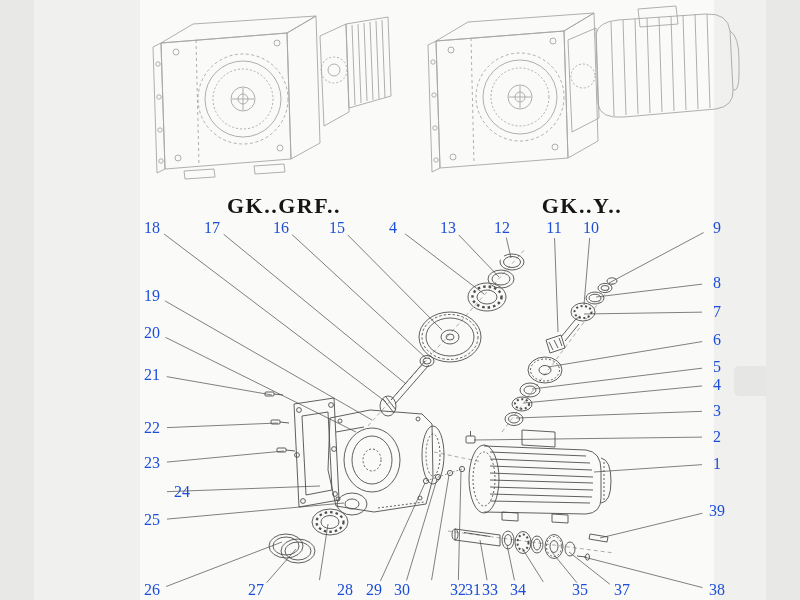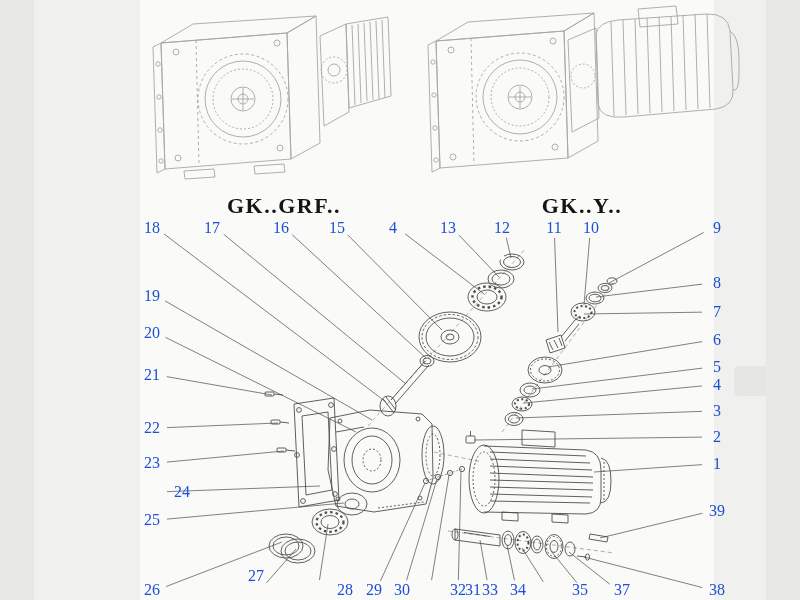--- a/index.html
+++ b/index.html
@@ -323,21 +323,21 @@
       <span class="callout" style="left: 683px; top: 511px;">39</span>
       <span class="callout" style="left: 683px; top: 590px;">38</span>
       <span class="callout" style="left: 118px; top: 296px;">19</span>
       <span class="callout" style="left: 118px; top: 333px;">20</span>
       <span class="callout" style="left: 118px; top: 375px;">21</span>
       <span class="callout" style="left: 118px; top: 428px;">22</span>
       <span class="callout" style="left: 118px; top: 463px;">23</span>
       <span class="callout" style="left: 118px; top: 492px; margin-left: 30px;">24</span>
       <span class="callout" style="left: 118px; top: 520px;">25</span>
       <span class="callout" style="left: 118px; top: 590px;">26</span>
-      <span class="callout" style="left: 222px; top: 576px;">27</span>
+      <span class="callout" style="left: 222px; top: 590px;">27</span>
       <span class="callout" style="left: 283px; top: 590px; margin-left: 28px;">28</span>
       <span class="callout" style="left: 340px; top: 590px;">29</span>
       <span class="callout" style="left: 368px; top: 590px;">30</span>
       <span class="callout" style="left: 395px; top: 590px; margin-left: 44px;">31</span>
       <span class="callout" style="left: 424px; top: 590px;">32</span>
       <span class="callout" style="left: 456px; top: 590px;">33</span>
       <span class="callout" style="left: 484px; top: 590px;">34</span>
       <span class="callout" style="left: 518px; top: 590px; margin-left: 28px;">35</span>
       <span class="callout" style="left: 553px; top: 590px; margin-top: 48px;">36</span>
       <span class="callout" style="left: 588px; top: 590px;">37</span>

